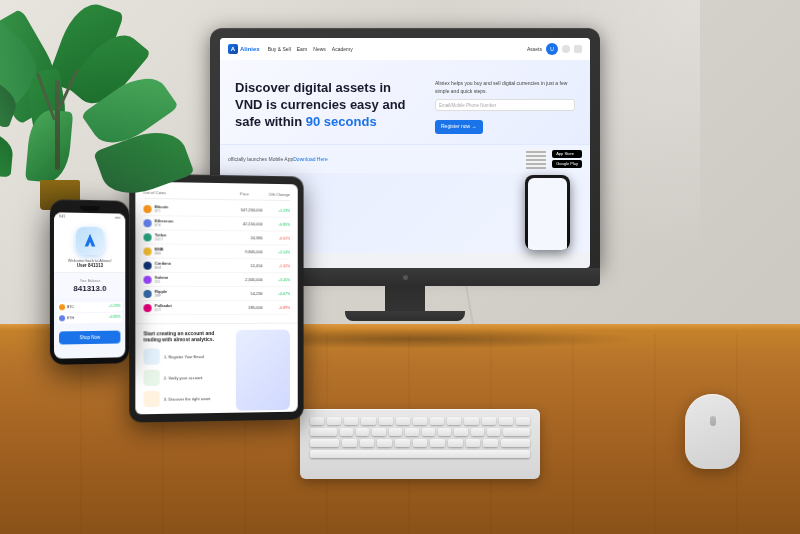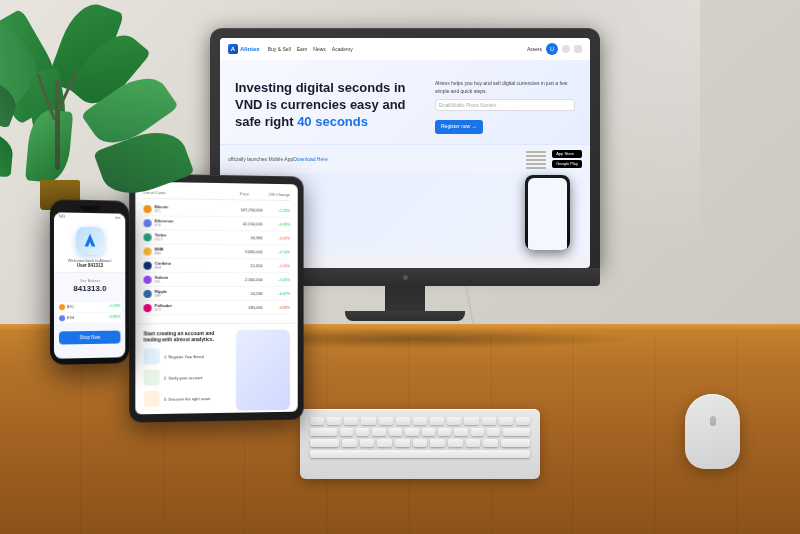--- a/index.html
+++ b/index.html
@@ -580,23 +580,23 @@
             <span style="color:white;font-size:5px;">U</span>
           </div>
           <div style="width:8px;height:8px;border-radius:50%;background:#e0e0e0;"></div>
           <div style="width:8px;height:8px;border-radius:2px;background:#e0e0e0;"></div>
         </div>
       </div>
 
       <div class="website-hero">
         <div class="hero-left">
           <div class="hero-title">
-            <span>Investing digital seconds in</span><br>
+            <span>Discover digital assets in</span><br>
             <span>VND is currencies easy and</span><br>
-            <span>safe right </span><span class="highlight">40 seconds</span>
+            <span>safe within </span><span class="highlight">90 seconds</span>
           </div>
         </div>
         <div class="hero-right">
           <p style="font-size:5px;line-height:1.5;color:#444;">Aliniex helps you buy and sell digital currencies in just a few simple and quick steps.</p>
           <div class="hero-input">
             <span style="font-size:4.5px;color:#aaa;line-height:12px;">Email/Mobile Phone Number</span>
           </div>
           <div style="margin-top:4px;">
             <span class="hero-register">Register now →</span>
           </div>

